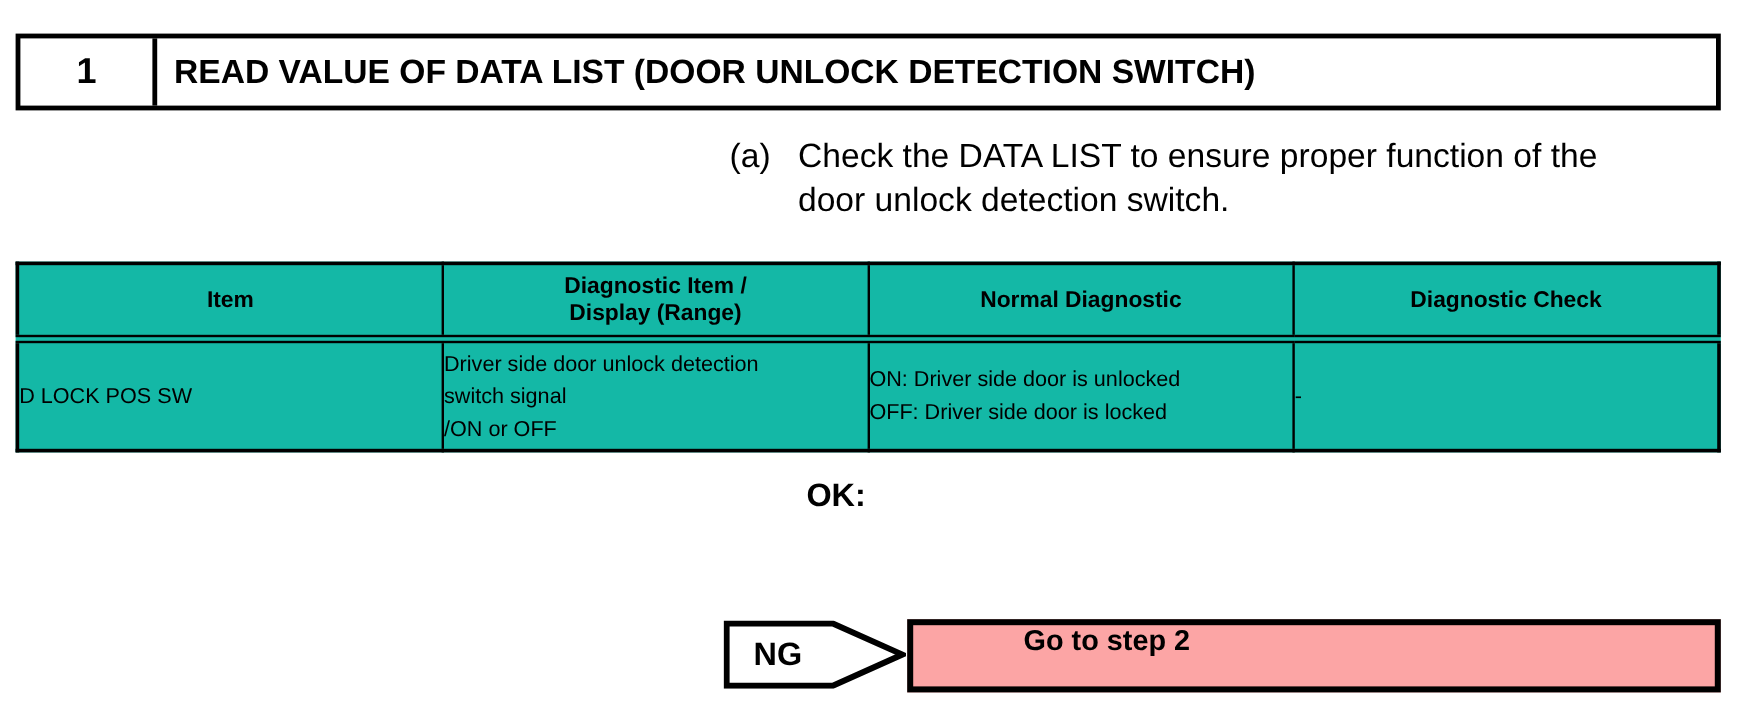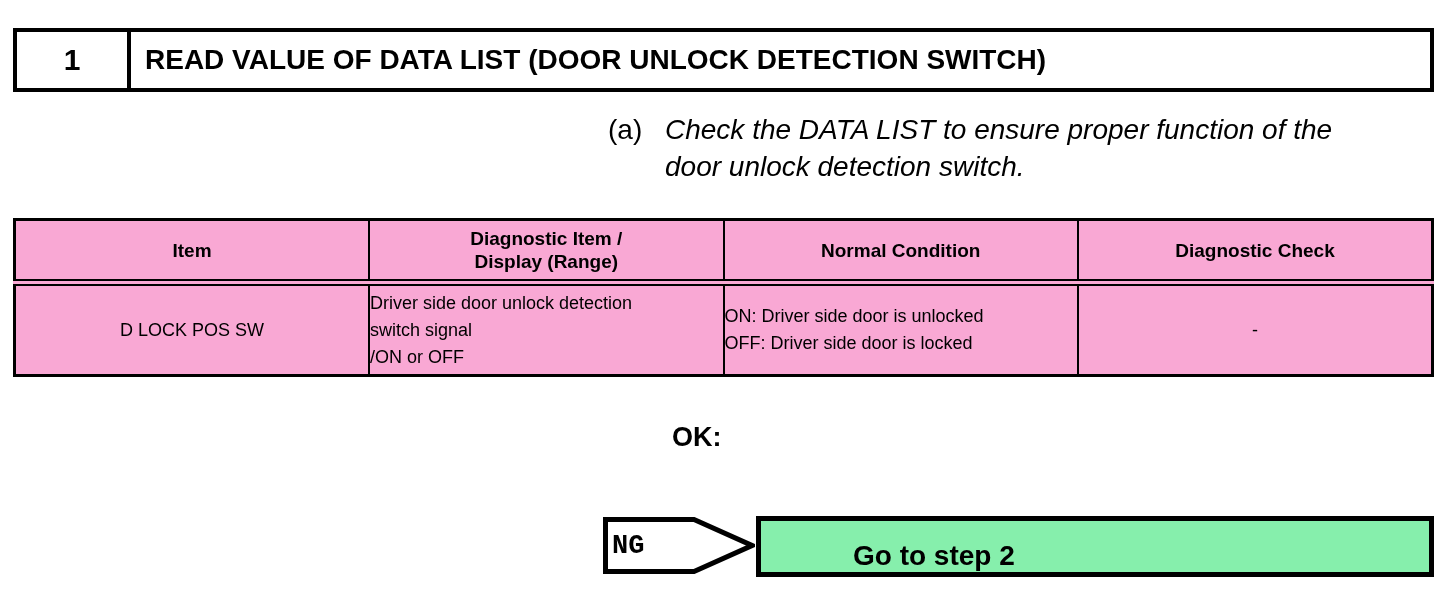--- a/index.html
+++ b/index.html
@@ -57,42 +57,41 @@
     display: flex;
     font-size: 28px;
     line-height: 37px;
   }
   .instruction .marker {
     width: 57px;
     flex: 0 0 57px;
   }
   .instruction .itext {
     white-space: pre-line;
-    font-style: italic;
   }
 
   
   .section-label {
     position: absolute;
     left: 14px;
     top: 178px;
     font-size: 29px;
     font-weight: bold;
     line-height: 32px;
   }
 
   
   table.datalist {
     position: absolute;
     left: 13px;
     top: 218px;
     width: 1421px;
     border-collapse: collapse;
     table-layout: fixed;
-    background: #f9a8d4;
+    background: #14b8a6;
     border: 3px solid #000;
   }
   table.datalist th,
   table.datalist td {
     border: 2px solid #000;
     font-weight: normal;
     vertical-align: middle;
     padding: 0;
     overflow: hidden;
   }
@@ -104,30 +103,29 @@
     line-height: 23px;
     white-space: pre-line;
     border-bottom: 7px double #000;
   }
   table.datalist tbody td {
     height: 88px;
     font-size: 18px;
     line-height: 27px;
     white-space: pre-line;
   }
-  td.c-center, th.c-center { text-align: center; }
+  td.c-center, th.c-center { }
   td.c-left { text-align: left; padding-left: 10px; padding-right: 6px; }
 
   
   .ok-block {
     position: absolute;
     left: 672px;
     top: 394px;
     font-weight: bold;
-    margin-top: 24px;
   }
   .ok-label {
     font-size: 27px;
     line-height: 38px;
   }
   .ok-text {
     margin-left: 22px;
     font-size: 27px;
     line-height: 37px;
     white-space: pre-line;
@@ -144,38 +142,37 @@
     align-items: center;
   }
   .ng-badge svg {
     position: absolute;
     left: 0; top: 0;
     width: 152px;
     height: 57px;
   }
   .ng-label {
     position: relative;
-    padding-left: 9px;
+    padding-left: 25px;
     font-size: 27px;
     font-weight: bold;
-    font-family: Liberation Mono, monospace;
   }
   .action-box {
     position: absolute;
     left: 756px;
     top: 516px;
     width: 678px;
     height: 61px;
     border: 5px solid #000;
     box-sizing: border-box;
-    background: #86efac;
-    display: flex;
-    align-items: flex-end;
+    background: #fca5a5;
+    display: flex;
+    align-items: flex-start;
     padding-left: 92px;
-    font-size: 28px;
+    font-size: 24px;
     font-weight: bold;
   }
 </style>
 </head>
 <body>
 
 <div class="page">
 
   <div class="step-header">
     <div class="step-number">1</div>
@@ -194,21 +191,21 @@
       <col style="width:25%">
         <col style="width:25%">
         <col style="width:25%">
         <col style="width:25%">
     </colgroup>
     <thead>
       <tr>
         <th class="c-center">Item</th>
         <th class="c-center">Diagnostic Item /
 Display (Range)</th>
-        <th class="c-center">Normal Condition</th>
+        <th class="c-center">Normal Diagnostic</th>
         <th class="c-center">Diagnostic Check</th>
       </tr>
     </thead>
     <tbody>
       <tr>
         <td class="c-center">D LOCK POS SW</td>
         <td class="c-left">Driver side door unlock detection
 switch signal
 /ON or OFF</td>
         <td class="c-left">ON: Driver side door is unlocked

